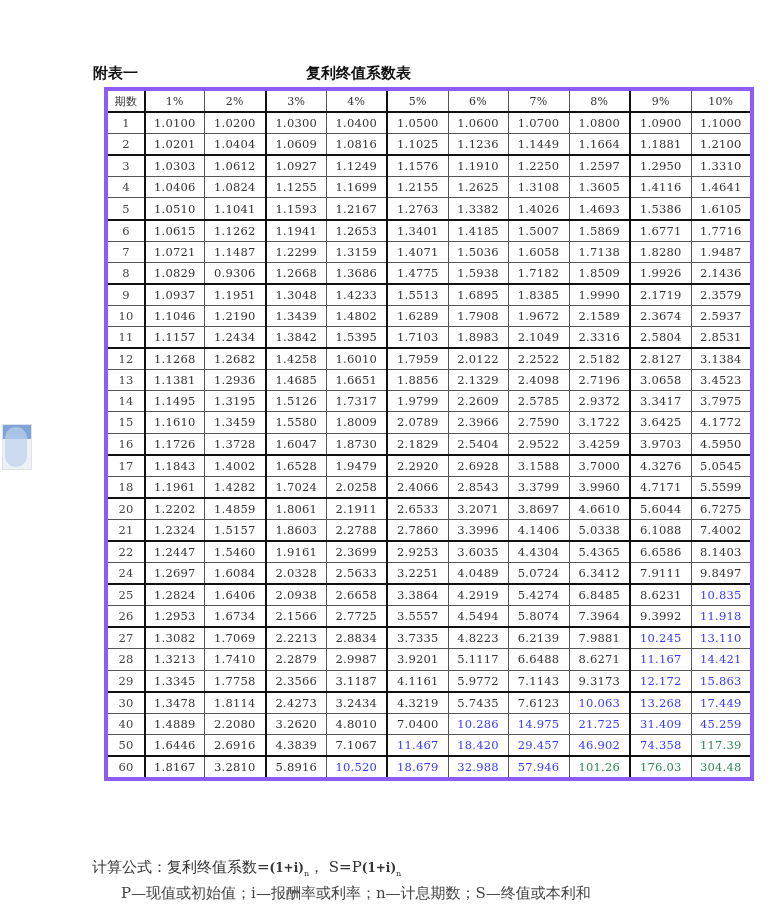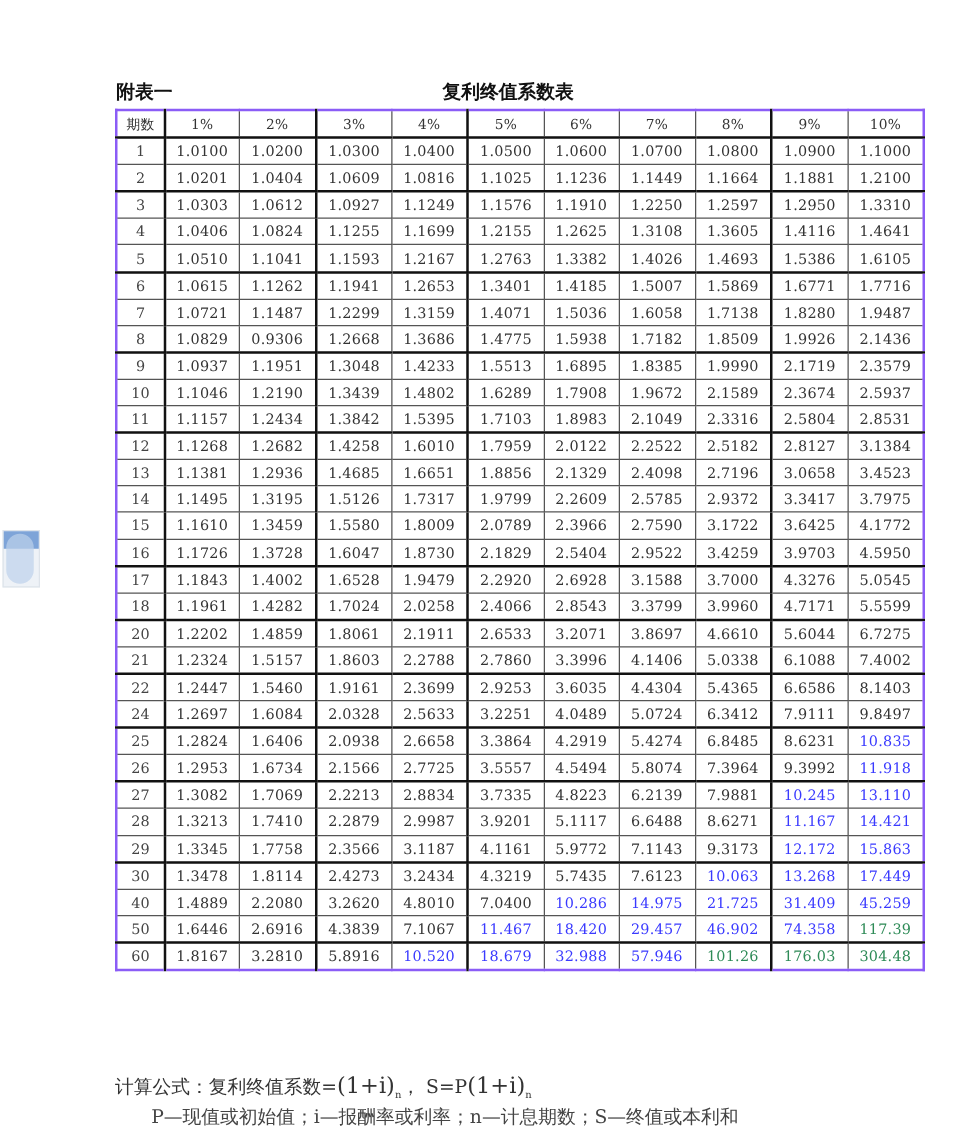--- a/index.html
+++ b/index.html
@@ -1,29 +1,29 @@
 <!DOCTYPE html>
 <html><head>
 <meta charset="utf-8">
 <style>
   html, body { margin:0; padding:0; background:#ffffff; }
   body { width:773px; height:908px; position:relative; overflow:hidden; font-family:"DejaVu Serif", serif; color:#333; }
   .heading { position:absolute; top:64px; font-family:"DejaVu Sans", sans-serif; font-weight:bold; font-size:15px; color:#111;text-align:right; }
   .h-left { left:93px; }
-  .h-title { left:306px;margin-left:48px; }
-  table.grid { position:absolute; left:92px; top:87px; border-collapse:collapse; border:2px solid #8b5cf6; table-layout:fixed; }
+  .h-title { left:306px; }
+  table.grid { position:absolute; left:104px; top:87px; border-collapse:collapse; border:4px solid #8b5cf6; table-layout:fixed; }
   table.grid td { height:20.1px; padding:0; text-align:center; font-size:11.5px; border:1px solid #555; color:#333; white-space:nowrap; font-family:"DejaVu Serif", serif; letter-spacing:0.2px; }
   table.grid td.hdr { font-size:11px; }
   table.grid td.period { color:#444; }
   td.thick-r { border-right:2px solid #111 !important; }
   tr.thick-b td { border-bottom:2px solid #111; }
   .c-blue { color:#3a3aff !important; }
   .c-green { color:#2e8b57 !important; }
   .formula { position:absolute; left:92px; top:858px; font-size:15px; color:#333; font-family:"DejaVu Serif", serif; }
-  .formula .paren { font-size:18px; }
+  .formula .paren { font-size:12px;font-weight:bold; }
   .formula sub { font-size:8px; }
   .legend { position:absolute; left:121px; top:884px; font-size:15px; color:#444; font-family:"DejaVu Serif", serif; }
   .side-widget { position:absolute; left:2px; top:424px; width:28px; height:44px; border:1px solid #dde3ea; background:#eef2f7; }
   .side-widget .top { height:14px; background:#7ea4d8; }
   .side-widget .blob { position:absolute; left:2px; top:2px; width:22px; height:40px; border-radius:11px; background:rgba(190,210,235,0.7); }
 </style>
 </head>
 <body>
 
 <div class="heading h-left">附表一</div>

